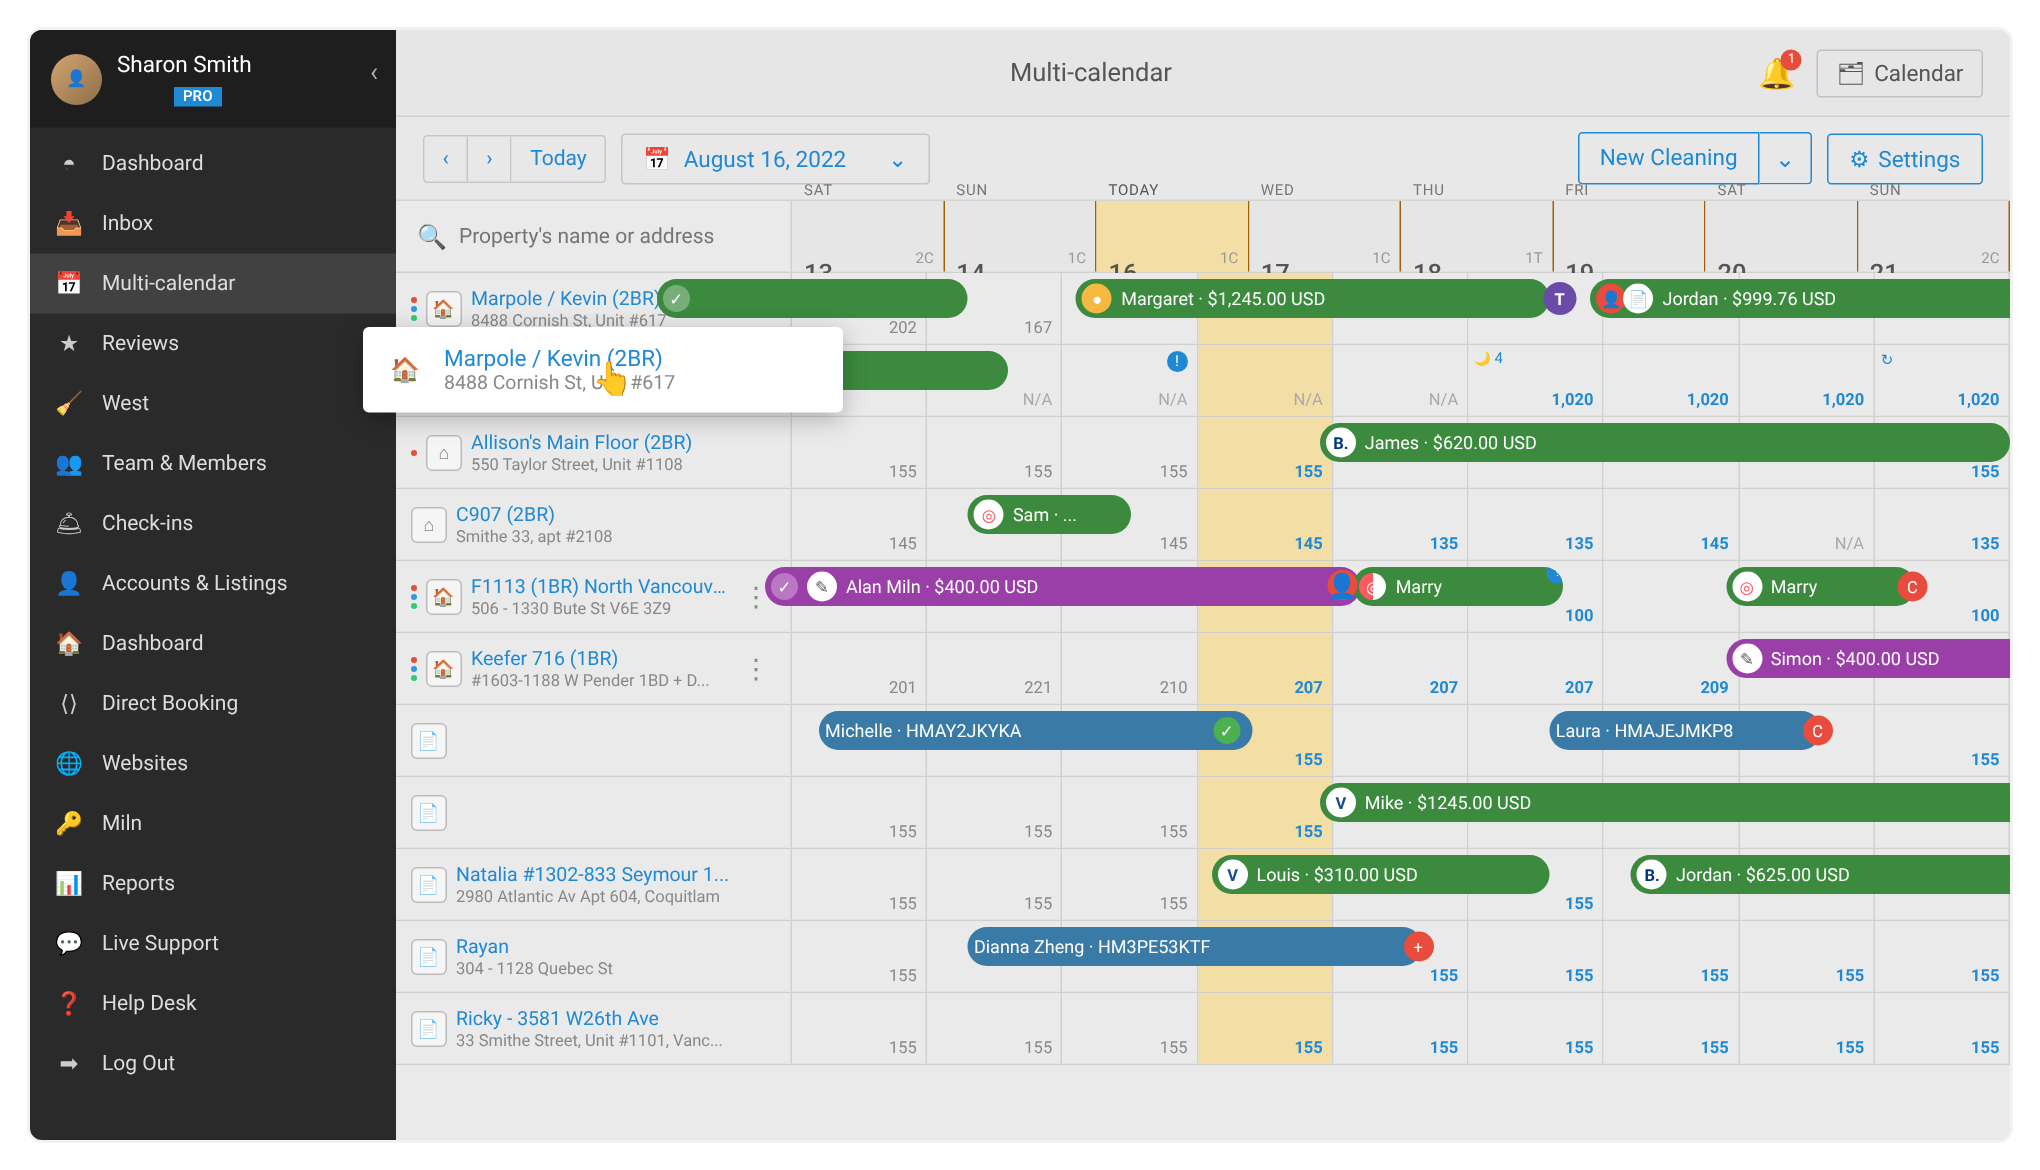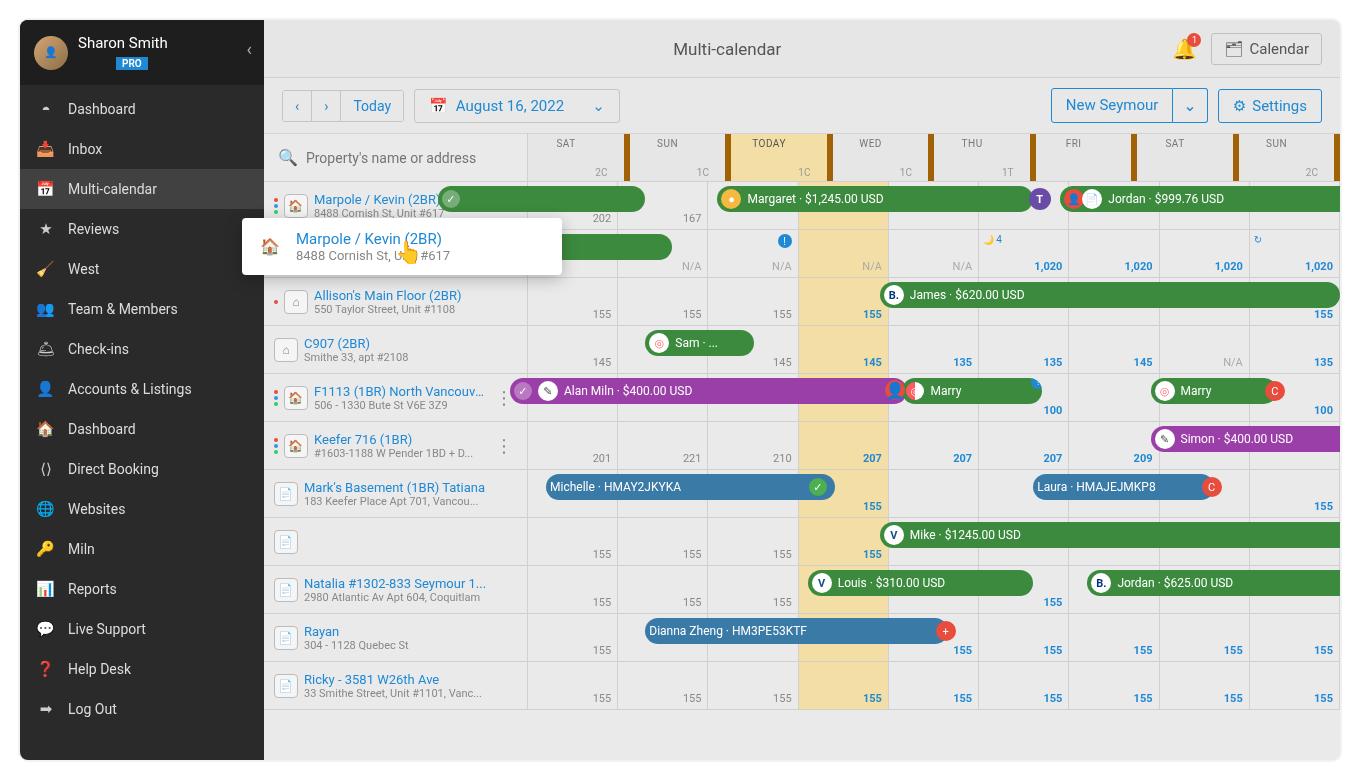--- a/index.html
+++ b/index.html
@@ -35,26 +35,26 @@
 .spacer { flex: 1; }
 .new-clean { display: flex; }
 .new-clean .main-btn { border: 1px solid #2089d4; color: #2089d4; padding: 7px 14px; font-size: 15px; border-radius: 3px 0 0 3px; cursor: pointer; }
 .new-clean .drop { border: 1px solid #2089d4; border-left: none; padding: 7px 10px; color: #2089d4; border-radius: 0 3px 3px 0; cursor: pointer; }
 .settings-btn { display: flex; align-items: center; gap: 6px; border: 1px solid #2089d4; padding: 7px 14px; border-radius: 3px; color: #2089d4; font-size: 15px; cursor: pointer; }
 
 
 .cal-header { display: flex; height: 48px; border-bottom: 1px solid #d0d0d0; }
 .prop-search { width: 264px; display: flex; align-items: center; gap: 8px; padding: 0 14px; border-right: 1px solid #d0d0d0; }
 .prop-search input { border: none; background: transparent; outline: none; font-size: 14px; color: #777; width: 100%; }
-.day-head { flex: 1; border-right: 6px solid #a16207; display: flex; flex-direction: row; align-items: flex-start; justify-content: center; padding: 4px 8px; position: relative; font-size: 11px; color: #777; background: #e6e6e6; }
+.day-head { flex: 1; border-right: 1px solid #a16207; display: flex; flex-direction: column; align-items: flex-start; justify-content: center; padding: 4px 8px; position: relative; font-size: 11px; color: #777; background: #e6e6e6; }
 .day-head.today { background: #f3dfa5; }
 .day-head .dow { font-size: 10px; text-transform: uppercase; letter-spacing: 0.5px; }
 .day-head .num { font-size: 17px; color: #555; font-weight: 500; margin-top: 40px; }
 .day-head.today .num, .day-head.today .dow { color: #555; }
-.day-meta { position: absolute; bottom: 3px; right: 16px; font-size: 10px; color: #999; text-align: right; }
+.day-meta { position: absolute; bottom: 3px; right: 6px; font-size: 10px; color: #999; text-align: right; }
 
 
 .cal-body { flex: 1; overflow: hidden; }
 .prop-row { display: flex; height: 48px; border-bottom: 1px solid #d0d0d0; position: relative; }
 .prop-label { width: 264px; display: flex; align-items: center; gap: 6px; padding: 0 10px; border-right: 1px solid #d0d0d0; background: #eaeaea; }
 .prop-dots { display: flex; flex-direction: column; gap: 2px; }
 .prop-dots span { width: 4px; height: 4px; border-radius: 50%; }
 .prop-icon { width: 24px; height: 24px; border-radius: 4px; border: 1px solid #bbb; background: #f5f5f5; display: flex; align-items: center; justify-content: center; font-size: 12px; flex-shrink: 0; }
 .prop-icon.airbnb { color: #ff5a5f; }
 .prop-icon.generic { color: #888; }
@@ -203,21 +203,21 @@
         <span>›</span>
         <span>Today</span>
       </div>
       <div class="date-picker">
         <span>📅</span>
         <span>August 16, 2022</span>
         <span style="margin-left:20px;">⌄</span>
       </div>
       <div class="spacer"></div>
       <div class="new-clean">
-        <div class="main-btn">New Seymour</div>
+        <div class="main-btn">New Cleaning</div>
         <div class="drop">⌄</div>
       </div>
       <div class="settings-btn">
         <span>⚙</span>
         <span>Settings</span>
       </div>
     </div>
 
     <div class="cal-header">
       <div class="prop-search">
@@ -521,24 +521,20 @@
             <div class="cell"></div>
             <div class="booking purple" style="left: 76.6667%; width: 34.4444%;">
               <span class="bicon" style="color:#555;">✎</span>
               <span>Simon · $400.00 USD</span>
             </div>
           </div>
         </div>
         <div class="prop-row">
           <div class="prop-label">
             <div class="prop-icon doc">📄</div>
-            <div class="prop-text">
-              <div class="prop-name">Mark's Basement (1BR) Tatiana</div>
-              <div class="prop-addr">183 Keefer Place Apt 701, Vancou...</div>
-            </div>
           </div>
           <div class="row-cells">
             <div class="cell"></div>
             <div class="cell"></div>
             <div class="cell"></div>
             <div class="cell today">
               <span class="val bold">155</span>
             </div>
             <div class="cell"></div>
             <div class="cell"></div>

